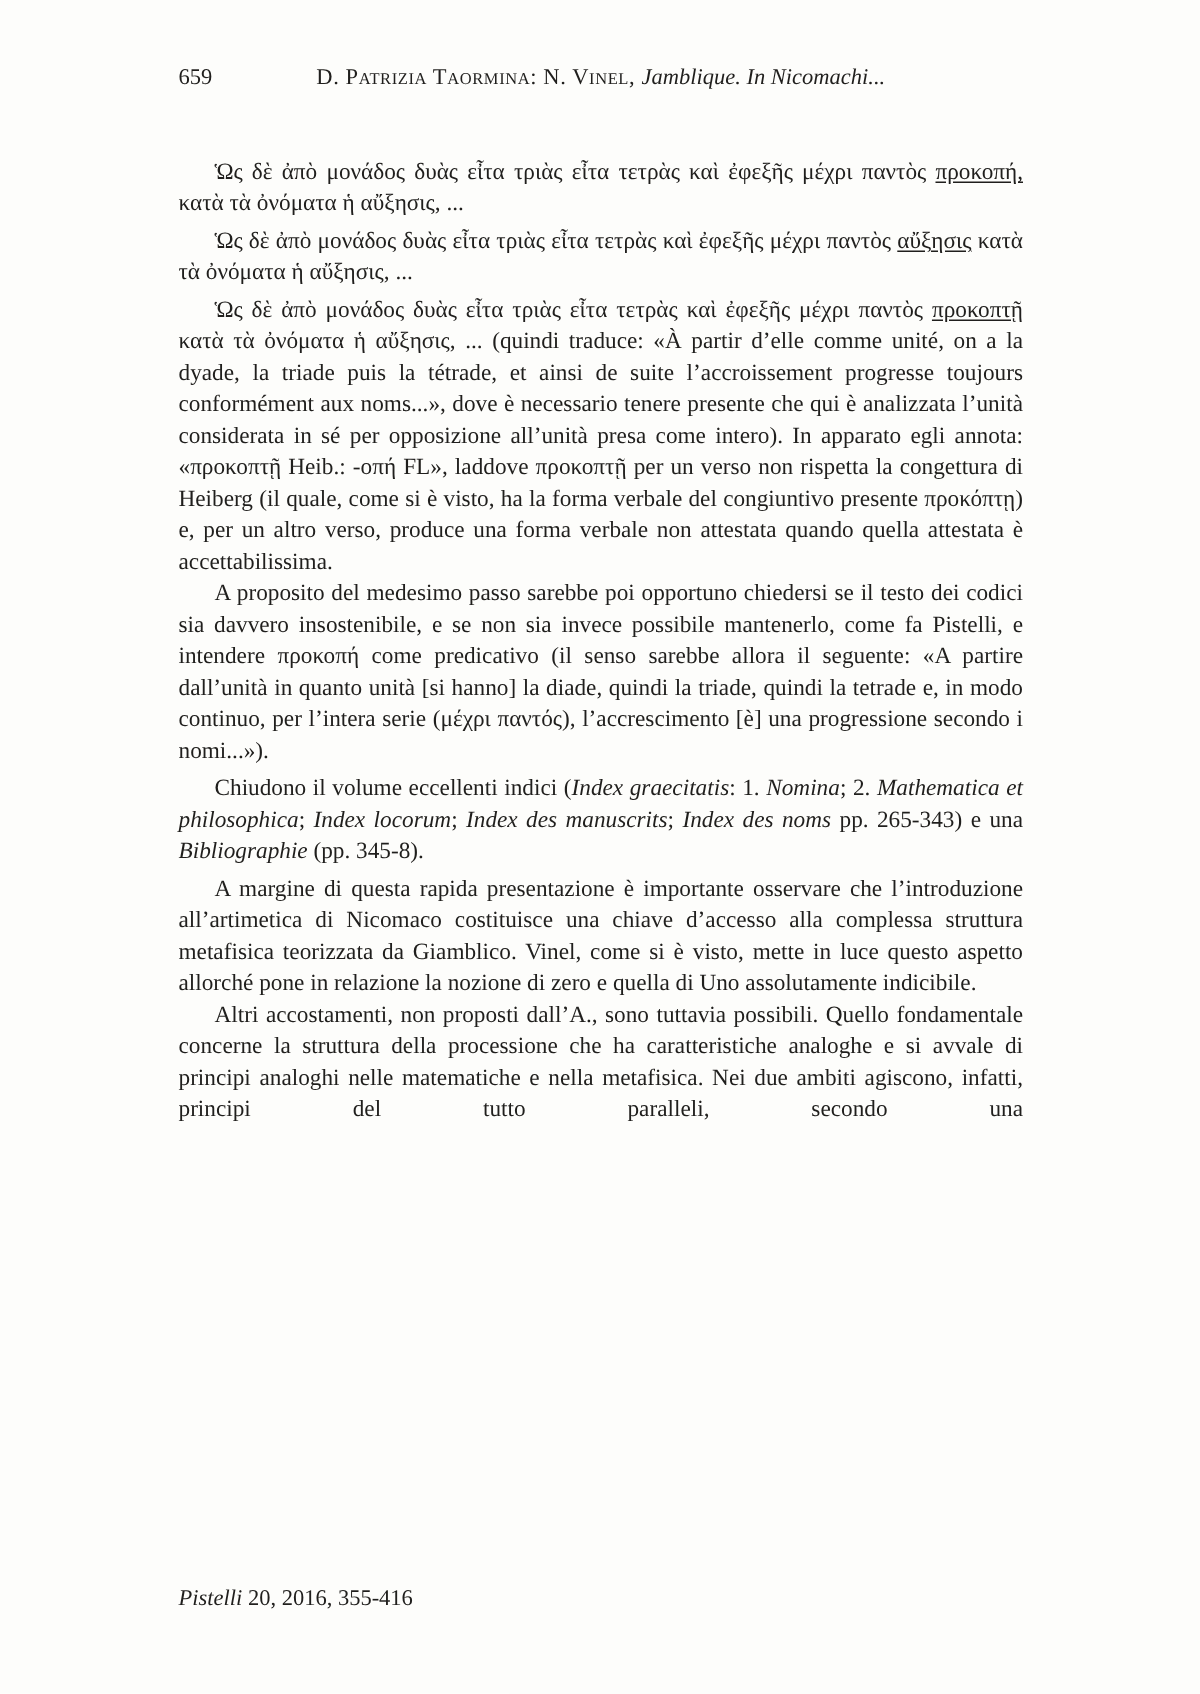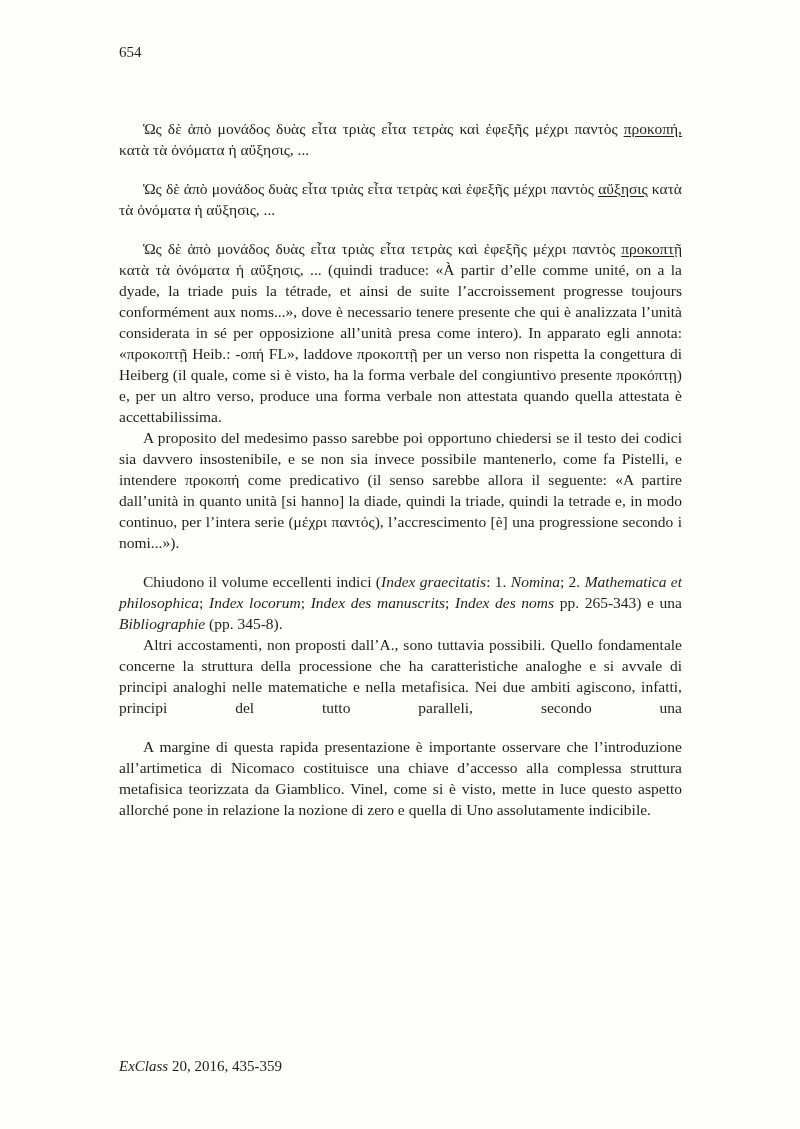--- a/index.html
+++ b/index.html
@@ -46,50 +46,51 @@
     width: 563px;
     font-size: 15.5px;
     line-height: 21px;
   }
 
   .para {
     margin: 0;
     text-align: justify;
     text-indent: 24px;
   }
-  .space-before { margin-top: 18px; }
+  .space-before { margin-top: 4px; }
   .justify-last { text-align-last: justify; }
 
   .run-i  { font-style: italic; }
   .run-u  { text-decoration: underline; text-underline-offset: 2px; }
   .run-sc { font-variant: small-caps; letter-spacing: 0.4px; }
 
   .page-footer {
     position: absolute;
     left: 119px;
     top: 1058px;
     font-size: 15px;
   }
 </style>
 </head>
 <body>
 
 <div class="page">
 
   <header class="page-header">
-    <span class="page-number">654</span>
+    <span class="page-number">659</span>
+    <span class="running-title"><span class="run-sc">D. Patrizia Taormina: N. Vinel, </span><span class="run-i">Jamblique. In Nicomachi...</span></span>
   </header>
 
   <main class="text-block" id="paragraphs">
       <p class="para greek-quote space-before"><span>Ὡς δὲ ἀπὸ μονάδος δυὰς εἶτα τριὰς εἶτα τετρὰς καὶ ἐφεξῆς μέχρι παντὸς </span><span class="run-u">προκοπή,</span><span> κατὰ τὰ ὀνόματα ἡ αὔξησις, ...</span></p>
       <p class="para greek-quote space-before"><span>Ὡς δὲ ἀπὸ μονάδος δυὰς εἶτα τριὰς εἶτα τετρὰς καὶ ἐφεξῆς μέχρι παντὸς </span><span class="run-u">αὔξησις</span><span> κατὰ τὰ ὀνόματα ἡ αὔξησις, ...</span></p>
       <p class="para greek-quote space-before"><span>Ὡς δὲ ἀπὸ μονάδος δυὰς εἶτα τριὰς εἶτα τετρὰς καὶ ἐφεξῆς μέχρι παντὸς </span><span class="run-u">προκοπτῇ</span><span> κατὰ τὰ ὀνόματα ἡ αὔξησις, ... (quindi traduce: «À partir d’elle comme unité, on a la dyade, la triade puis la tétrade, et ainsi de suite l’accroissement progresse toujours conformément aux noms...», dove è necessario tenere presente che qui è analizzata l’unità considerata in sé per opposizione all’unità presa come intero). In apparato egli annota: «προκοπτῇ Heib.: -οπή FL», laddove προκοπτῇ per un verso non rispetta la congettura di Heiberg (il quale, come si è visto, ha la forma verbale del congiuntivo presente προκόπτῃ) e, per un altro verso, produce una forma verbale non attestata quando quella attestata è accettabilissima.</span></p>
       <p class="para"><span>A proposito del medesimo passo sarebbe poi opportuno chiedersi se il testo dei codici sia davvero insostenibile, e se non sia invece possibile mantenerlo, come fa Pistelli, e intendere προκοπή come predicativo (il senso sarebbe allora il seguente: «A partire dall’unità in quanto unità [si hanno] la diade, quindi la triade, quindi la tetrade e, in modo continuo, per l’intera serie (μέχρι παντός), l’accrescimento [è] una progressione secondo i nomi...»).</span></p>
       <p class="para space-before"><span>Chiudono il volume eccellenti indici (</span><span class="run-i">Index graecitatis</span><span>: 1. </span><span class="run-i">Nomina</span><span>; 2. </span><span class="run-i">Mathematica et philosophica</span><span>; </span><span class="run-i">Index locorum</span><span>; </span><span class="run-i">Index des manuscrits</span><span>; </span><span class="run-i">Index des noms</span><span> pp. 265-343) e una </span><span class="run-i">Bibliographie</span><span> (pp. 345-8).</span></p>
+      <p class="para space-before"><span>A margine di questa rapida presentazione è importante osservare che l’introduzione all’artimetica di Nicomaco costituisce una chiave d’accesso alla complessa struttura metafisica teorizzata da Giamblico. Vinel, come si è visto, mette in luce questo aspetto allorché pone in relazione la nozione di zero e quella di Uno assolutamente indicibile.</span></p>
       <p class="para justify-last"><span>Altri accostamenti, non proposti dall’A., sono tuttavia possibili. Quello fondamentale concerne la struttura della processione che ha caratteristiche analoghe e si avvale di principi analoghi nelle matematiche e nella metafisica. Nei due ambiti agiscono, infatti, principi del tutto paralleli, secondo una</span></p>
-      <p class="para space-before"><span>A margine di questa rapida presentazione è importante osservare che l’introduzione all’artimetica di Nicomaco costituisce una chiave d’accesso alla complessa struttura metafisica teorizzata da Giamblico. Vinel, come si è visto, mette in luce questo aspetto allorché pone in relazione la nozione di zero e quella di Uno assolutamente indicibile.</span></p>
     </main>
 
   <footer class="page-footer">
-    <span><span class="run-i">ExClass</span><span> 20, 2016, 435-359</span></span>
+    <span><span class="run-i">Pistelli</span><span> 20, 2016, 355-416</span></span>
   </footer>
 
 </div>
 
 </body></html>

